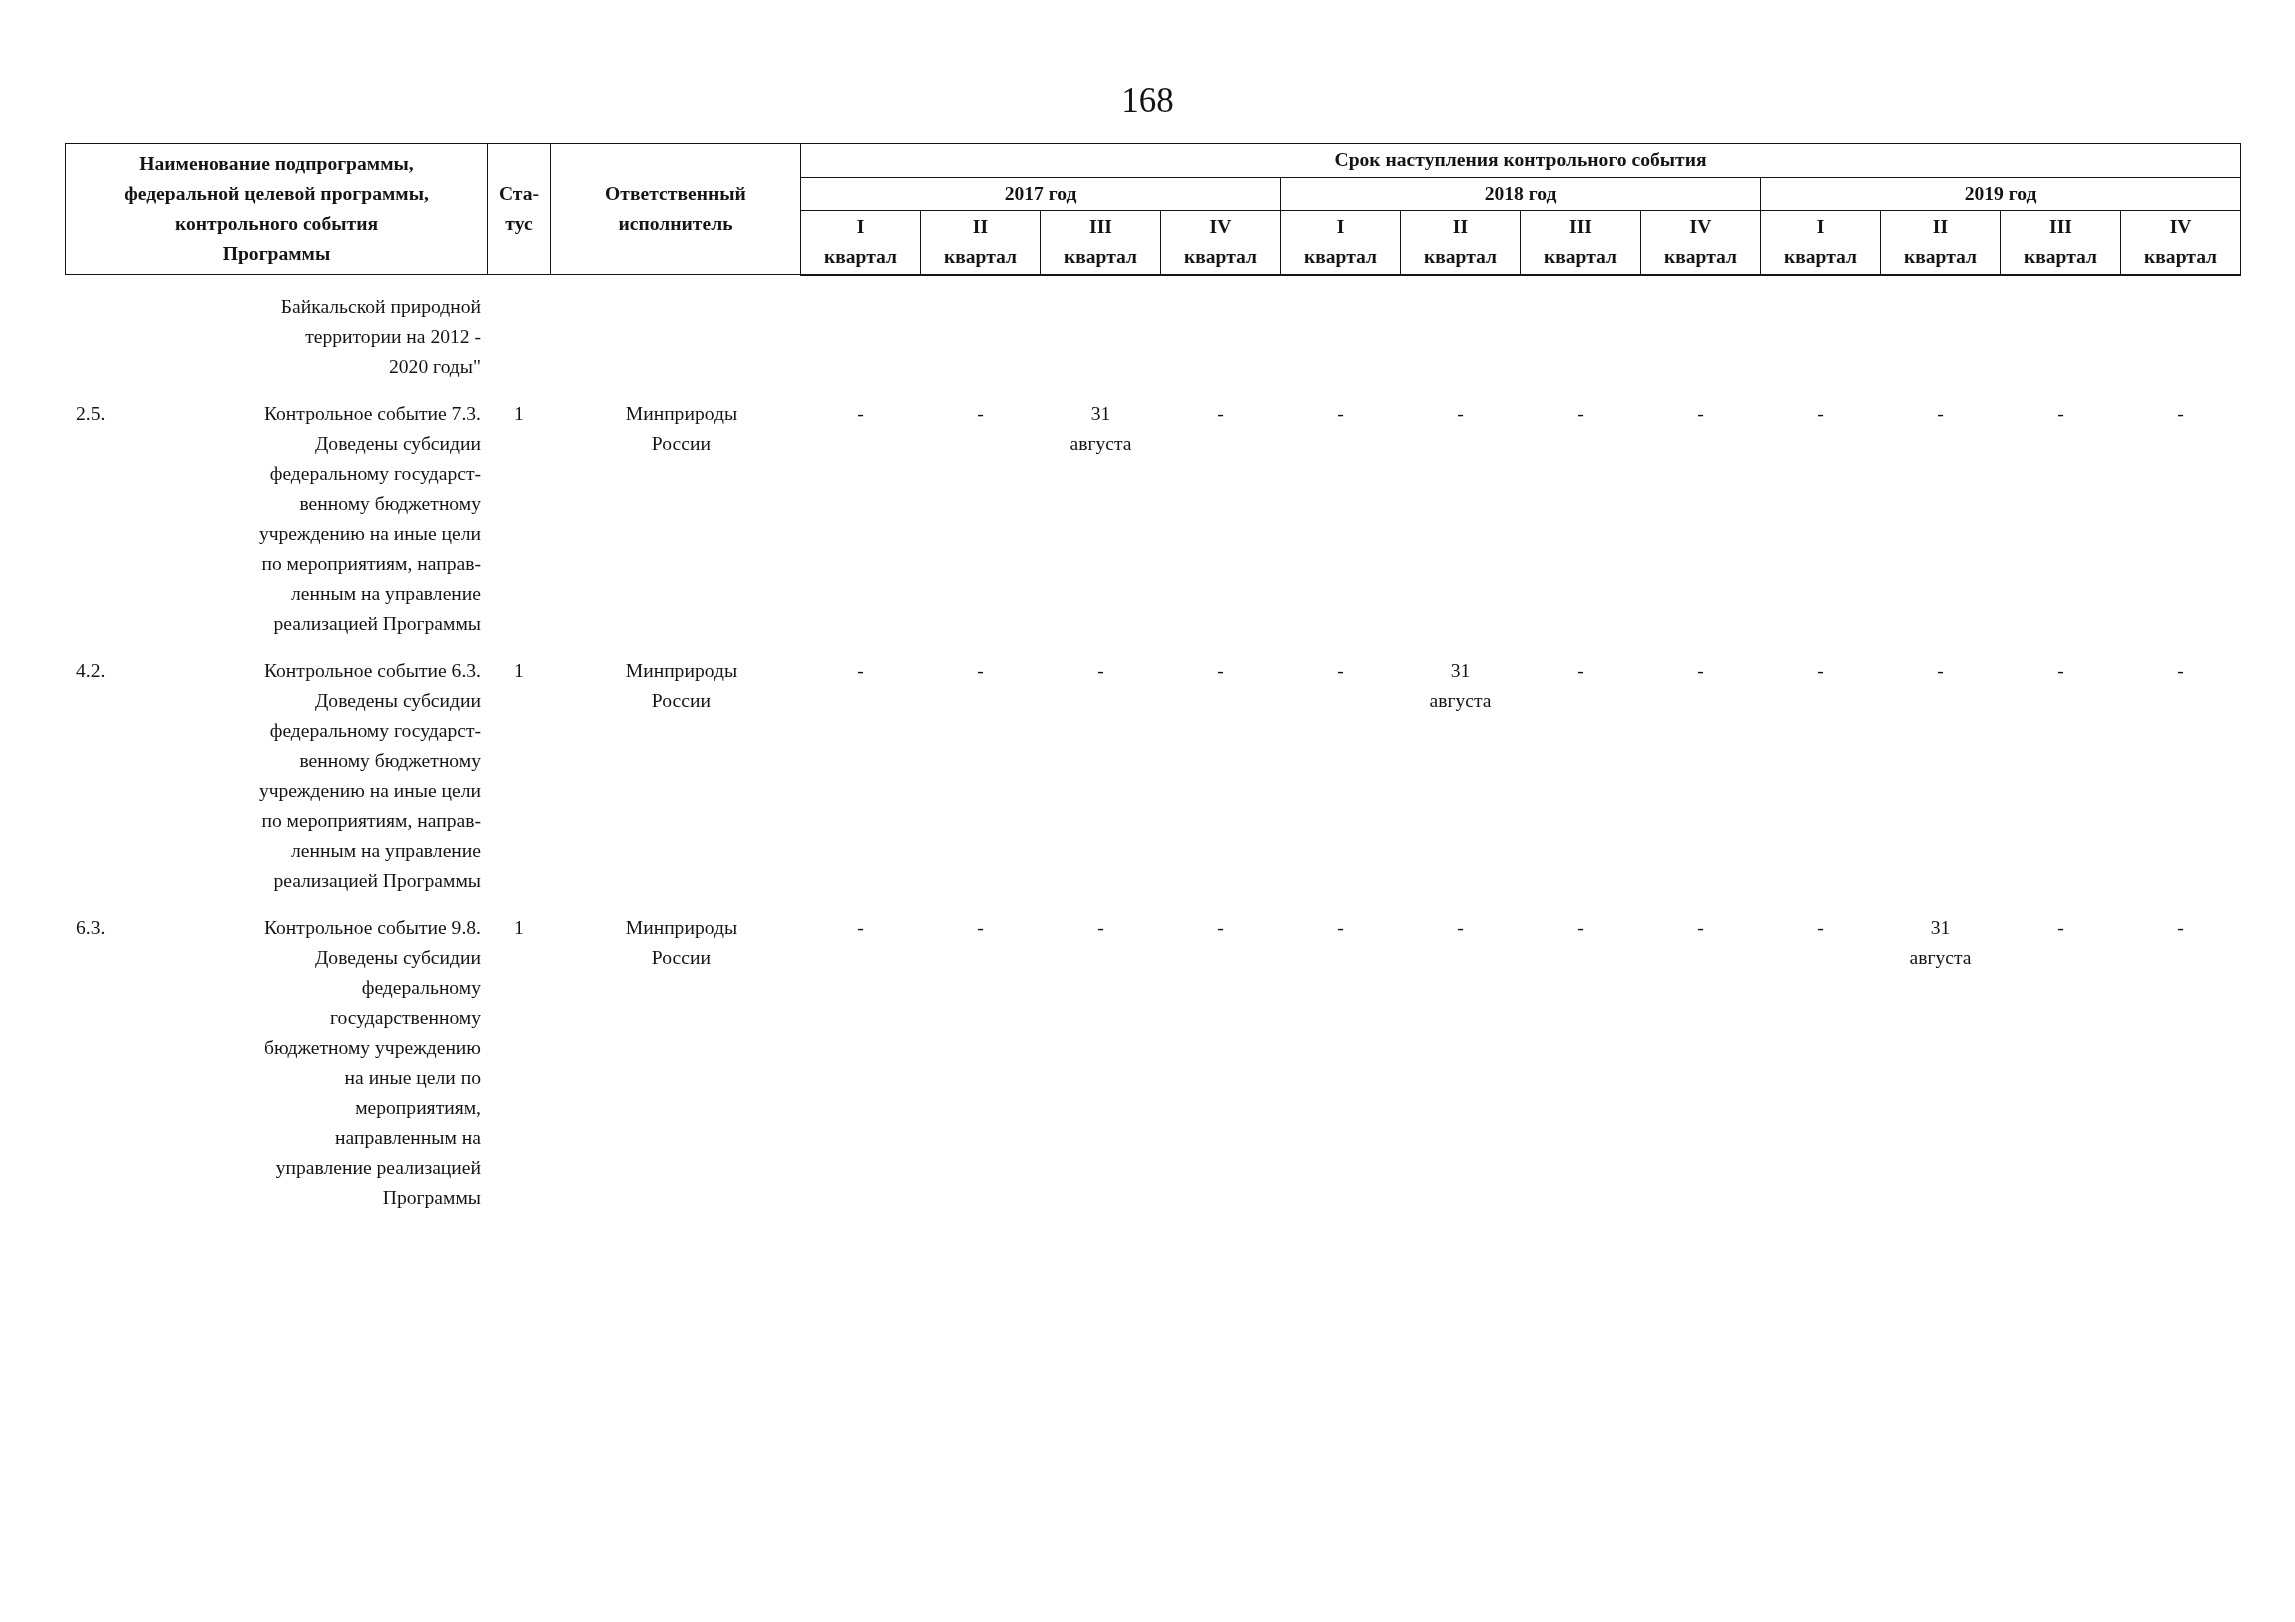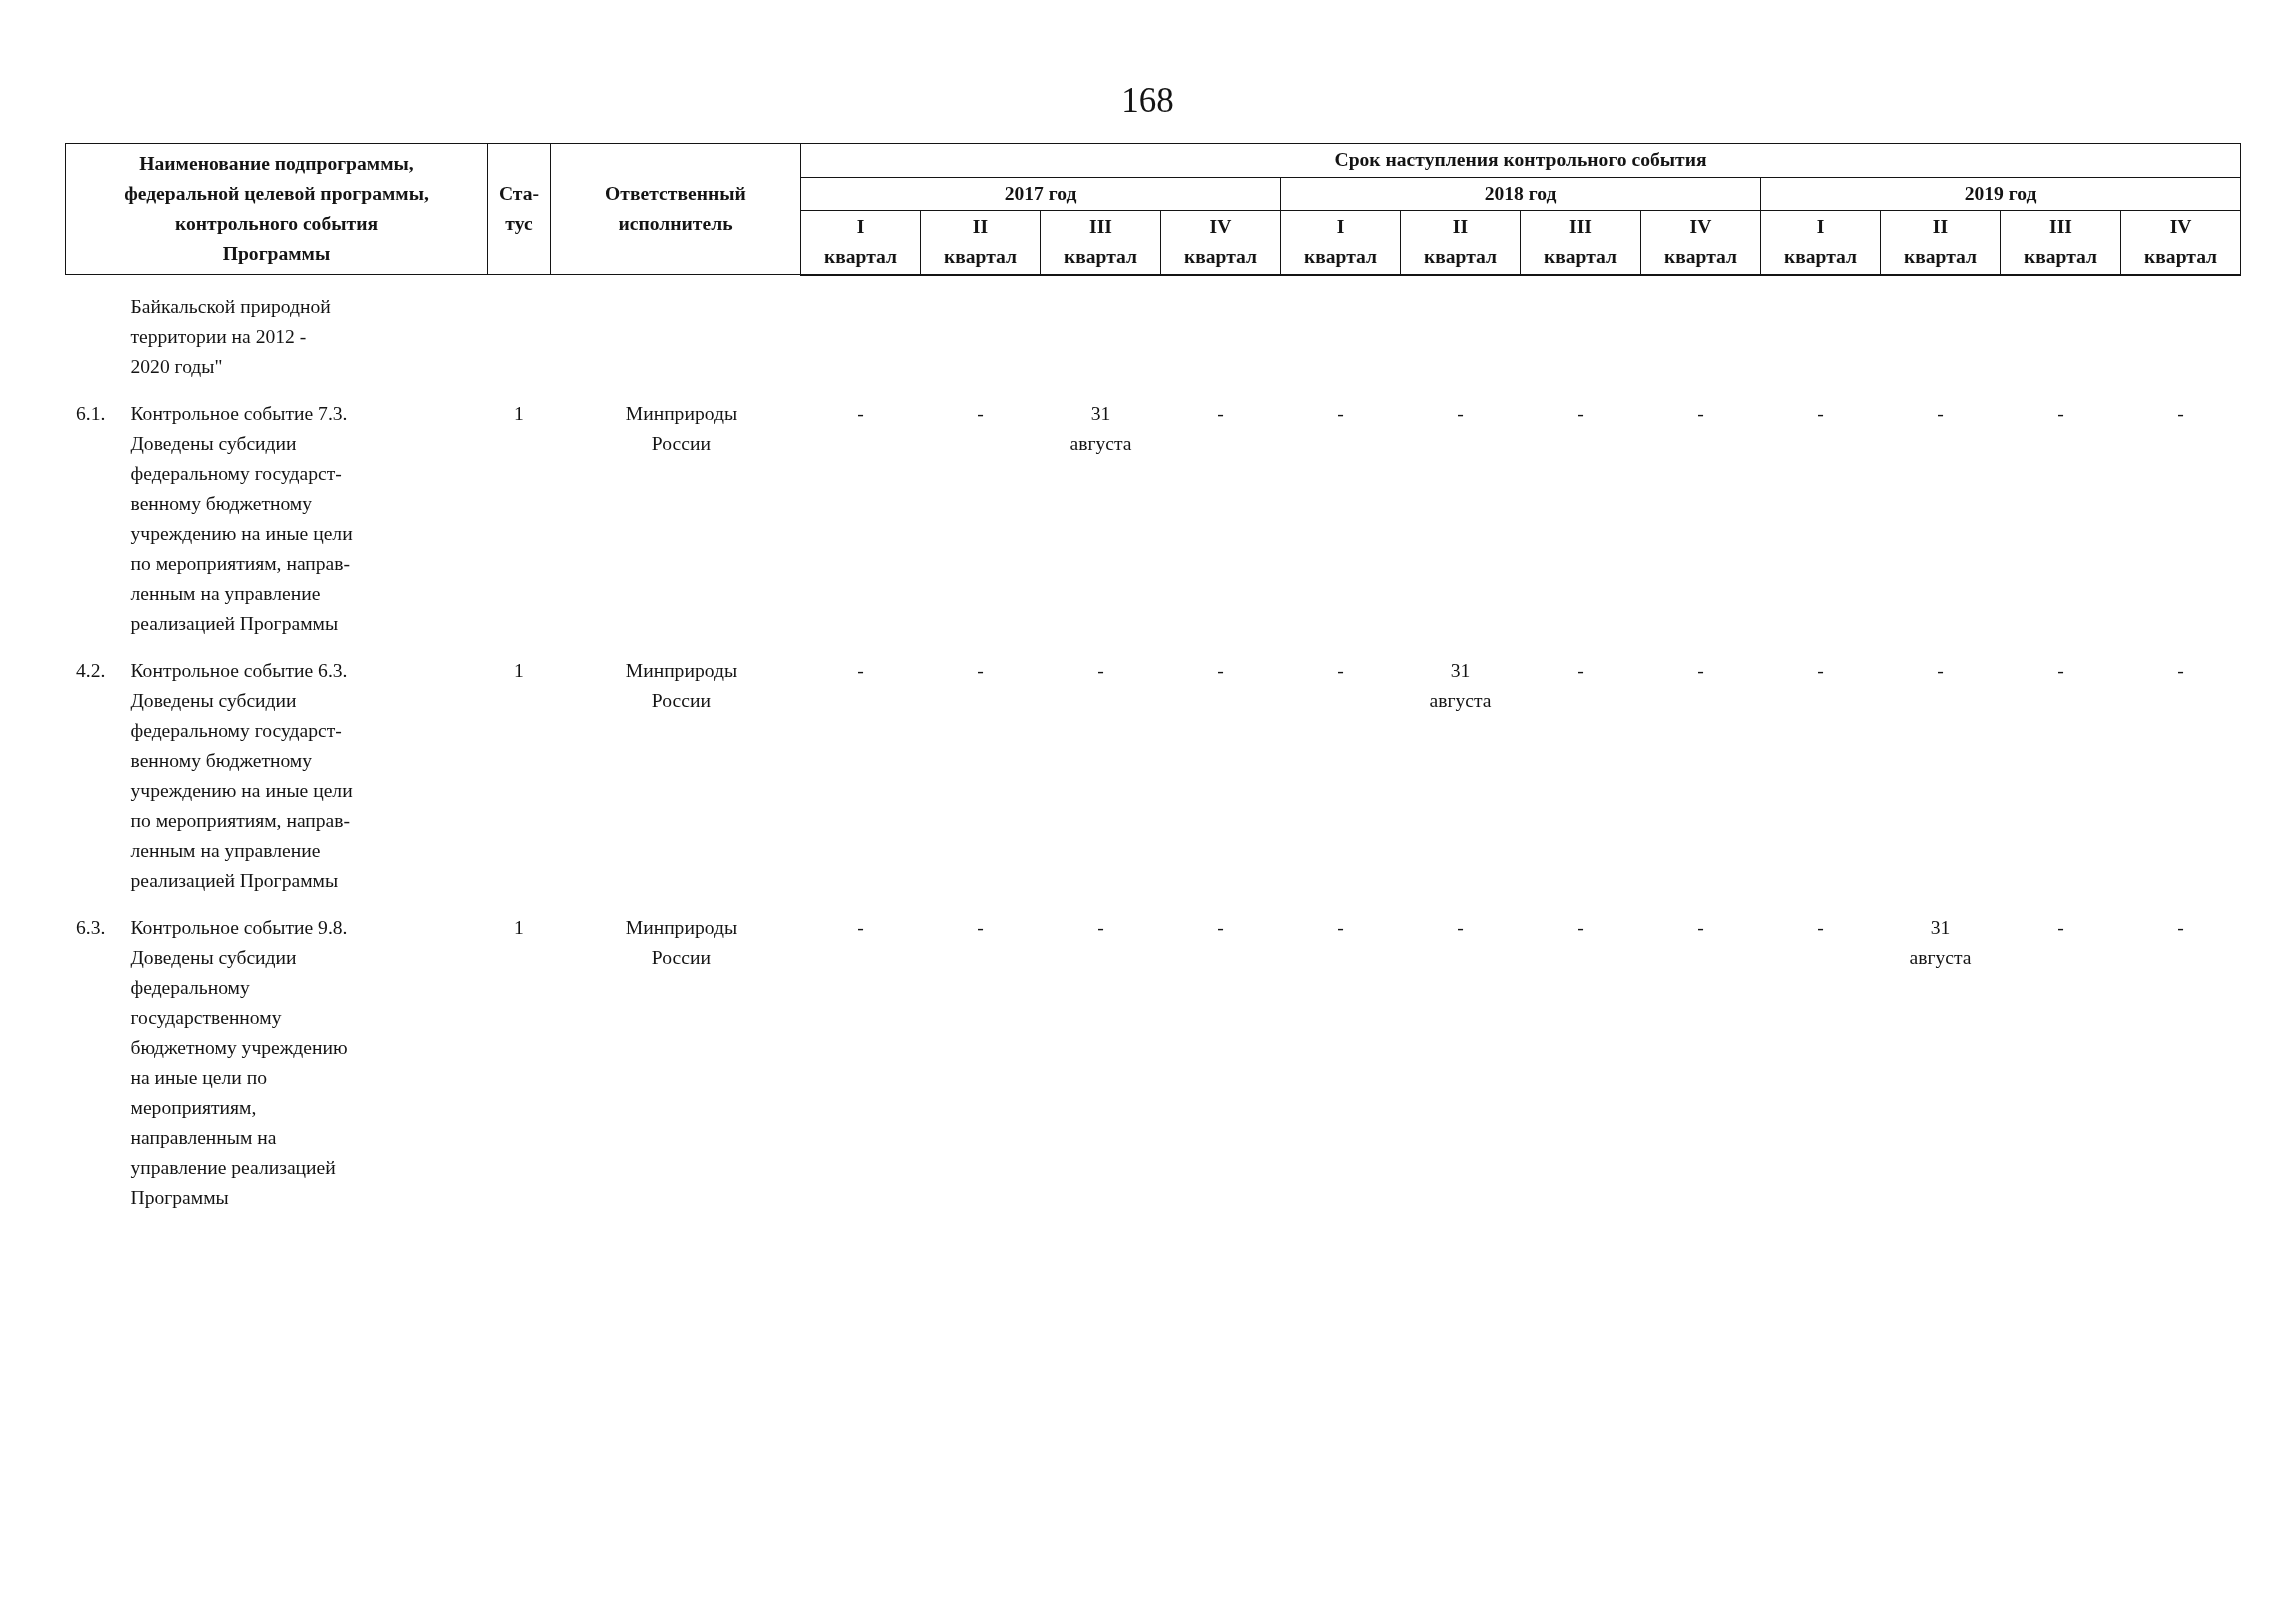--- a/index.html
+++ b/index.html
@@ -62,20 +62,21 @@
   }
   .rowhead .num {
     width: 65px;
     flex: 0 0 65px;
     padding-left: 10.5px;
     box-sizing: border-box;
   }
   .rowhead .nm {
     flex: 1 1 auto;
     white-space: pre-line;
+    text-align: right;
   }
   tbody td.statuscol { text-align: center; }
   tbody td.execcol   { text-align: center; padding-left: 14.4px; }
   tbody td.qcol      { text-align: center; }
 </style>
 </head>
 <body>
 
 <div class="page-number">168</div>
 
@@ -162,21 +163,21 @@
       <td class="qcol"></td>
       <td class="qcol"></td>
       <td class="qcol"></td>
       <td class="qcol"></td>
       <td class="qcol"></td>
       <td class="qcol"></td>
     </tr>
     <tr>
       <td class="namecol">
         <div class="rowhead">
-          <span class="num">6.1.</span>
+          <span class="num">2.5.</span>
           <span class="nm">Контрольное событие 7.3.
 Доведены субсидии
 федеральному государст-
 венному бюджетному
 учреждению на иные цели
 по мероприятиям, направ-
 ленным на управление
 реализацией Программы</span>
         </div>
       </td>

